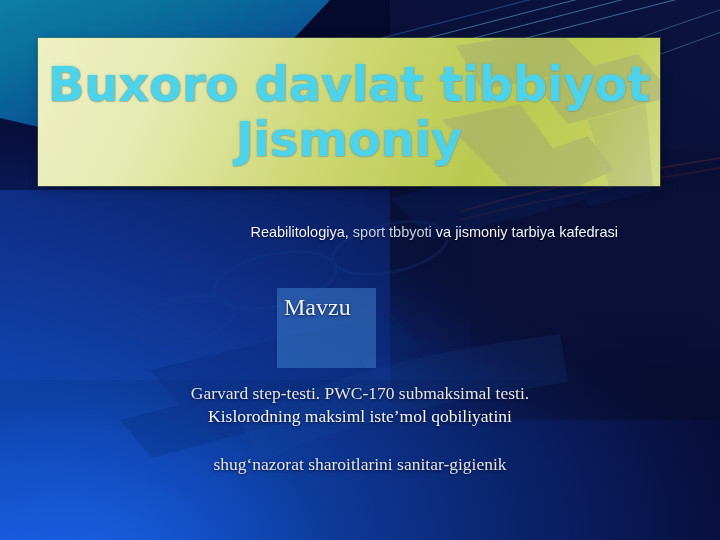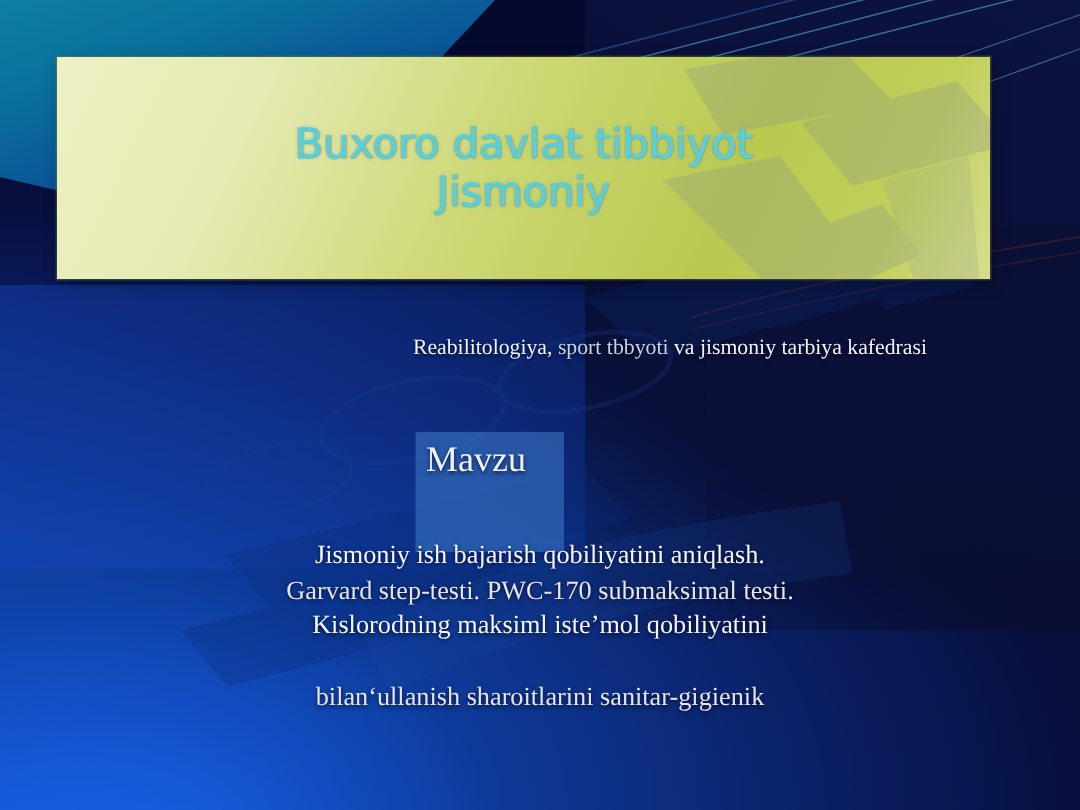--- a/index.html
+++ b/index.html
@@ -57,39 +57,39 @@
     display:flex;align-items:center;justify-content:center;
     overflow:hidden;
   }
   #title-box .tb-ghost{
     position:absolute;left:400px;top:-14px;width:250px;height:190px;
     opacity:.42;pointer-events:none;
   }
   #title-text{
     position:relative;z-index:3;
     font-family:"DejaVu Sans", sans-serif;
-    font-weight:400;
-    font-size:28px;
+    font-weight:700;
+    font-size:48px;
     line-height:1.15;
     color:#4ad3ea;
     text-align:center;
     width:100%;
     letter-spacing:-.2px;
     text-shadow:
        1px 0 0 rgba(214,140,60,.55),
       -1px 0 0 rgba(214,140,60,.40),
        0 1px 0 rgba(180,120,50,.40),
        0 0 3px rgba(40,200,230,.55);
   }
 
   
   #subtitle{
     position:absolute;left:244px;top:222px;width:374px;
     text-align:right;
-    font-family:Liberation Serif, serif;
+    font-family:Liberation Sans, sans-serif;
     font-size:14.5px;line-height:1.42;
     color:#f2f4f8;
     text-shadow:0 1px 2px rgba(0,0,30,.75);
   }
   #subtitle .dim{color:#c8d2e4;}
 
   
   #mavzu-box{
     position:absolute;left:277px;top:288px;width:99px;height:80px;
     background:rgba(70,140,215,0.46);
@@ -197,20 +197,20 @@
   </div>
 
   <div id="subtitle">
     <span>Reabilitologiya, </span><span class="dim">sport tbbyoti</span><span> va jismoniy tarbiya kafedrasi</span>
   </div>
 
   <div id="mavzu-box"></div>
   <div id="mavzu-text">Mavzu</div>
 
   <div id="body-text">
-    <span>Jismoniy ish bajarish qobiliyatini aniqlash.</span><br>
+    <br>
     <span class="dim">Garvard step-testi. PWC-170 submaksimal testi.</span><br>
     <span>Kislorodning maksiml iste’mol qobiliyatini</span><br>
     <br>
-    <span class="dim">bilan‘ullanish sharoitlarini sanitar-gigienik</span><br>
+    <span class="dim">shug‘nazorat sharoitlarini sanitar-gigienik</span><br>
   </div>
 
 </div>
 
 </body></html>

